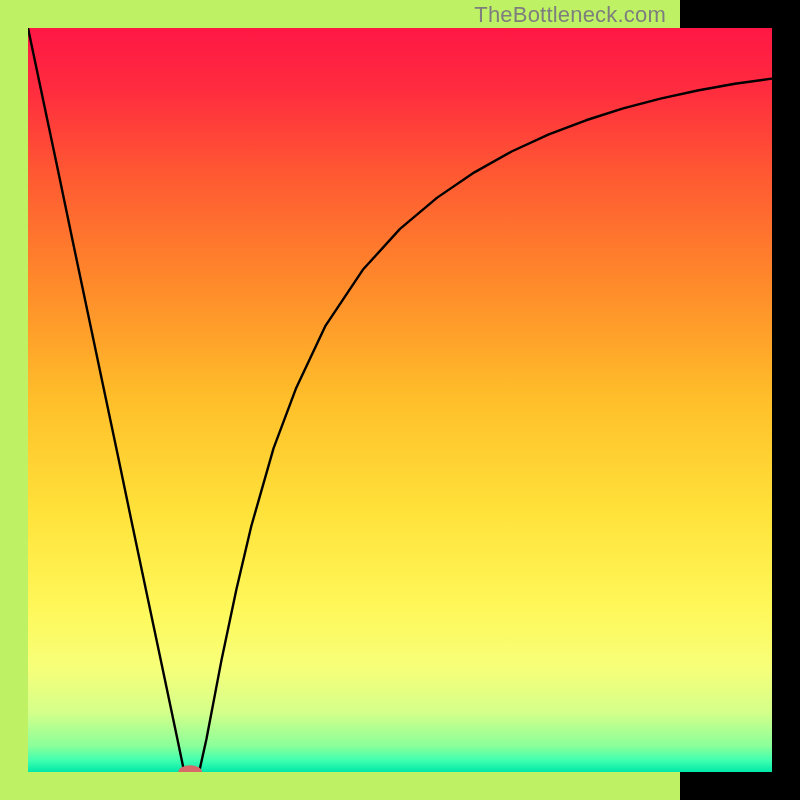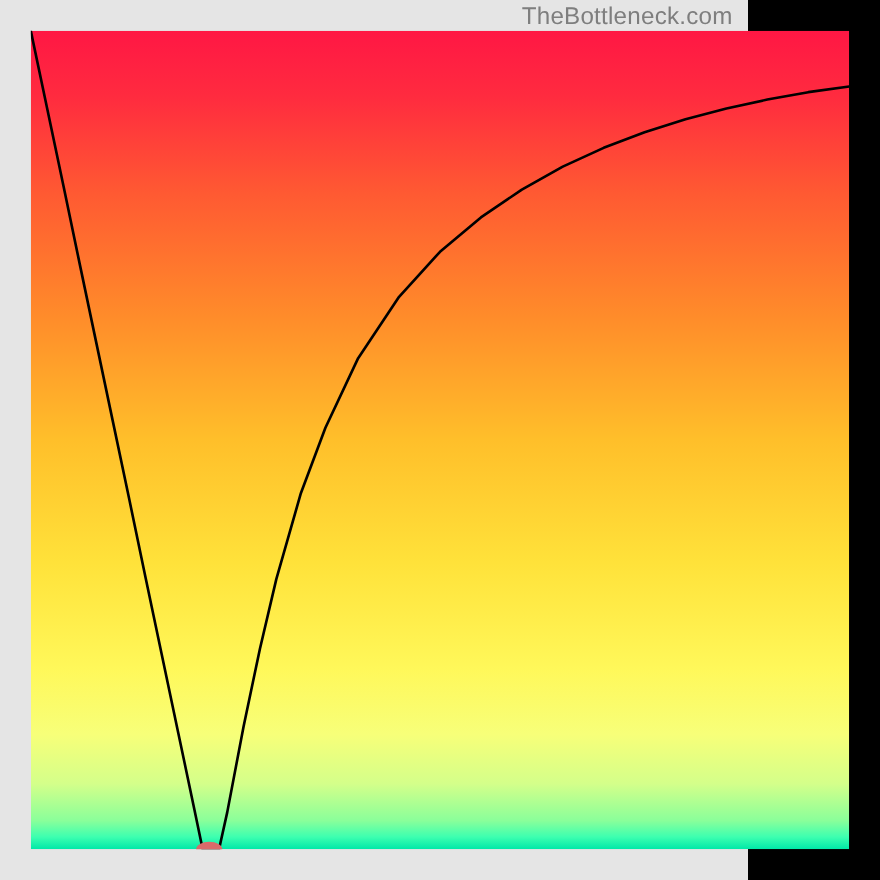--- a/index.html
+++ b/index.html
@@ -8,21 +8,21 @@
     width: 800px;
     height: 800px;
     overflow: hidden;
     font-family: Arial, Helvetica, sans-serif;
     background: #000;
   }
   .outer {
     position: relative;
     width: 680px;
     height: 800px;
-    background: #e5e5e5;
+    background: #bef264;
   }
   .watermark {
     position: absolute;
     top: 2px;
     right: 14px;
     color: #7e7e7e;
     font-size: 22px;
     font-weight: 400;
     letter-spacing: 0.2px;
     z-index: 10;

